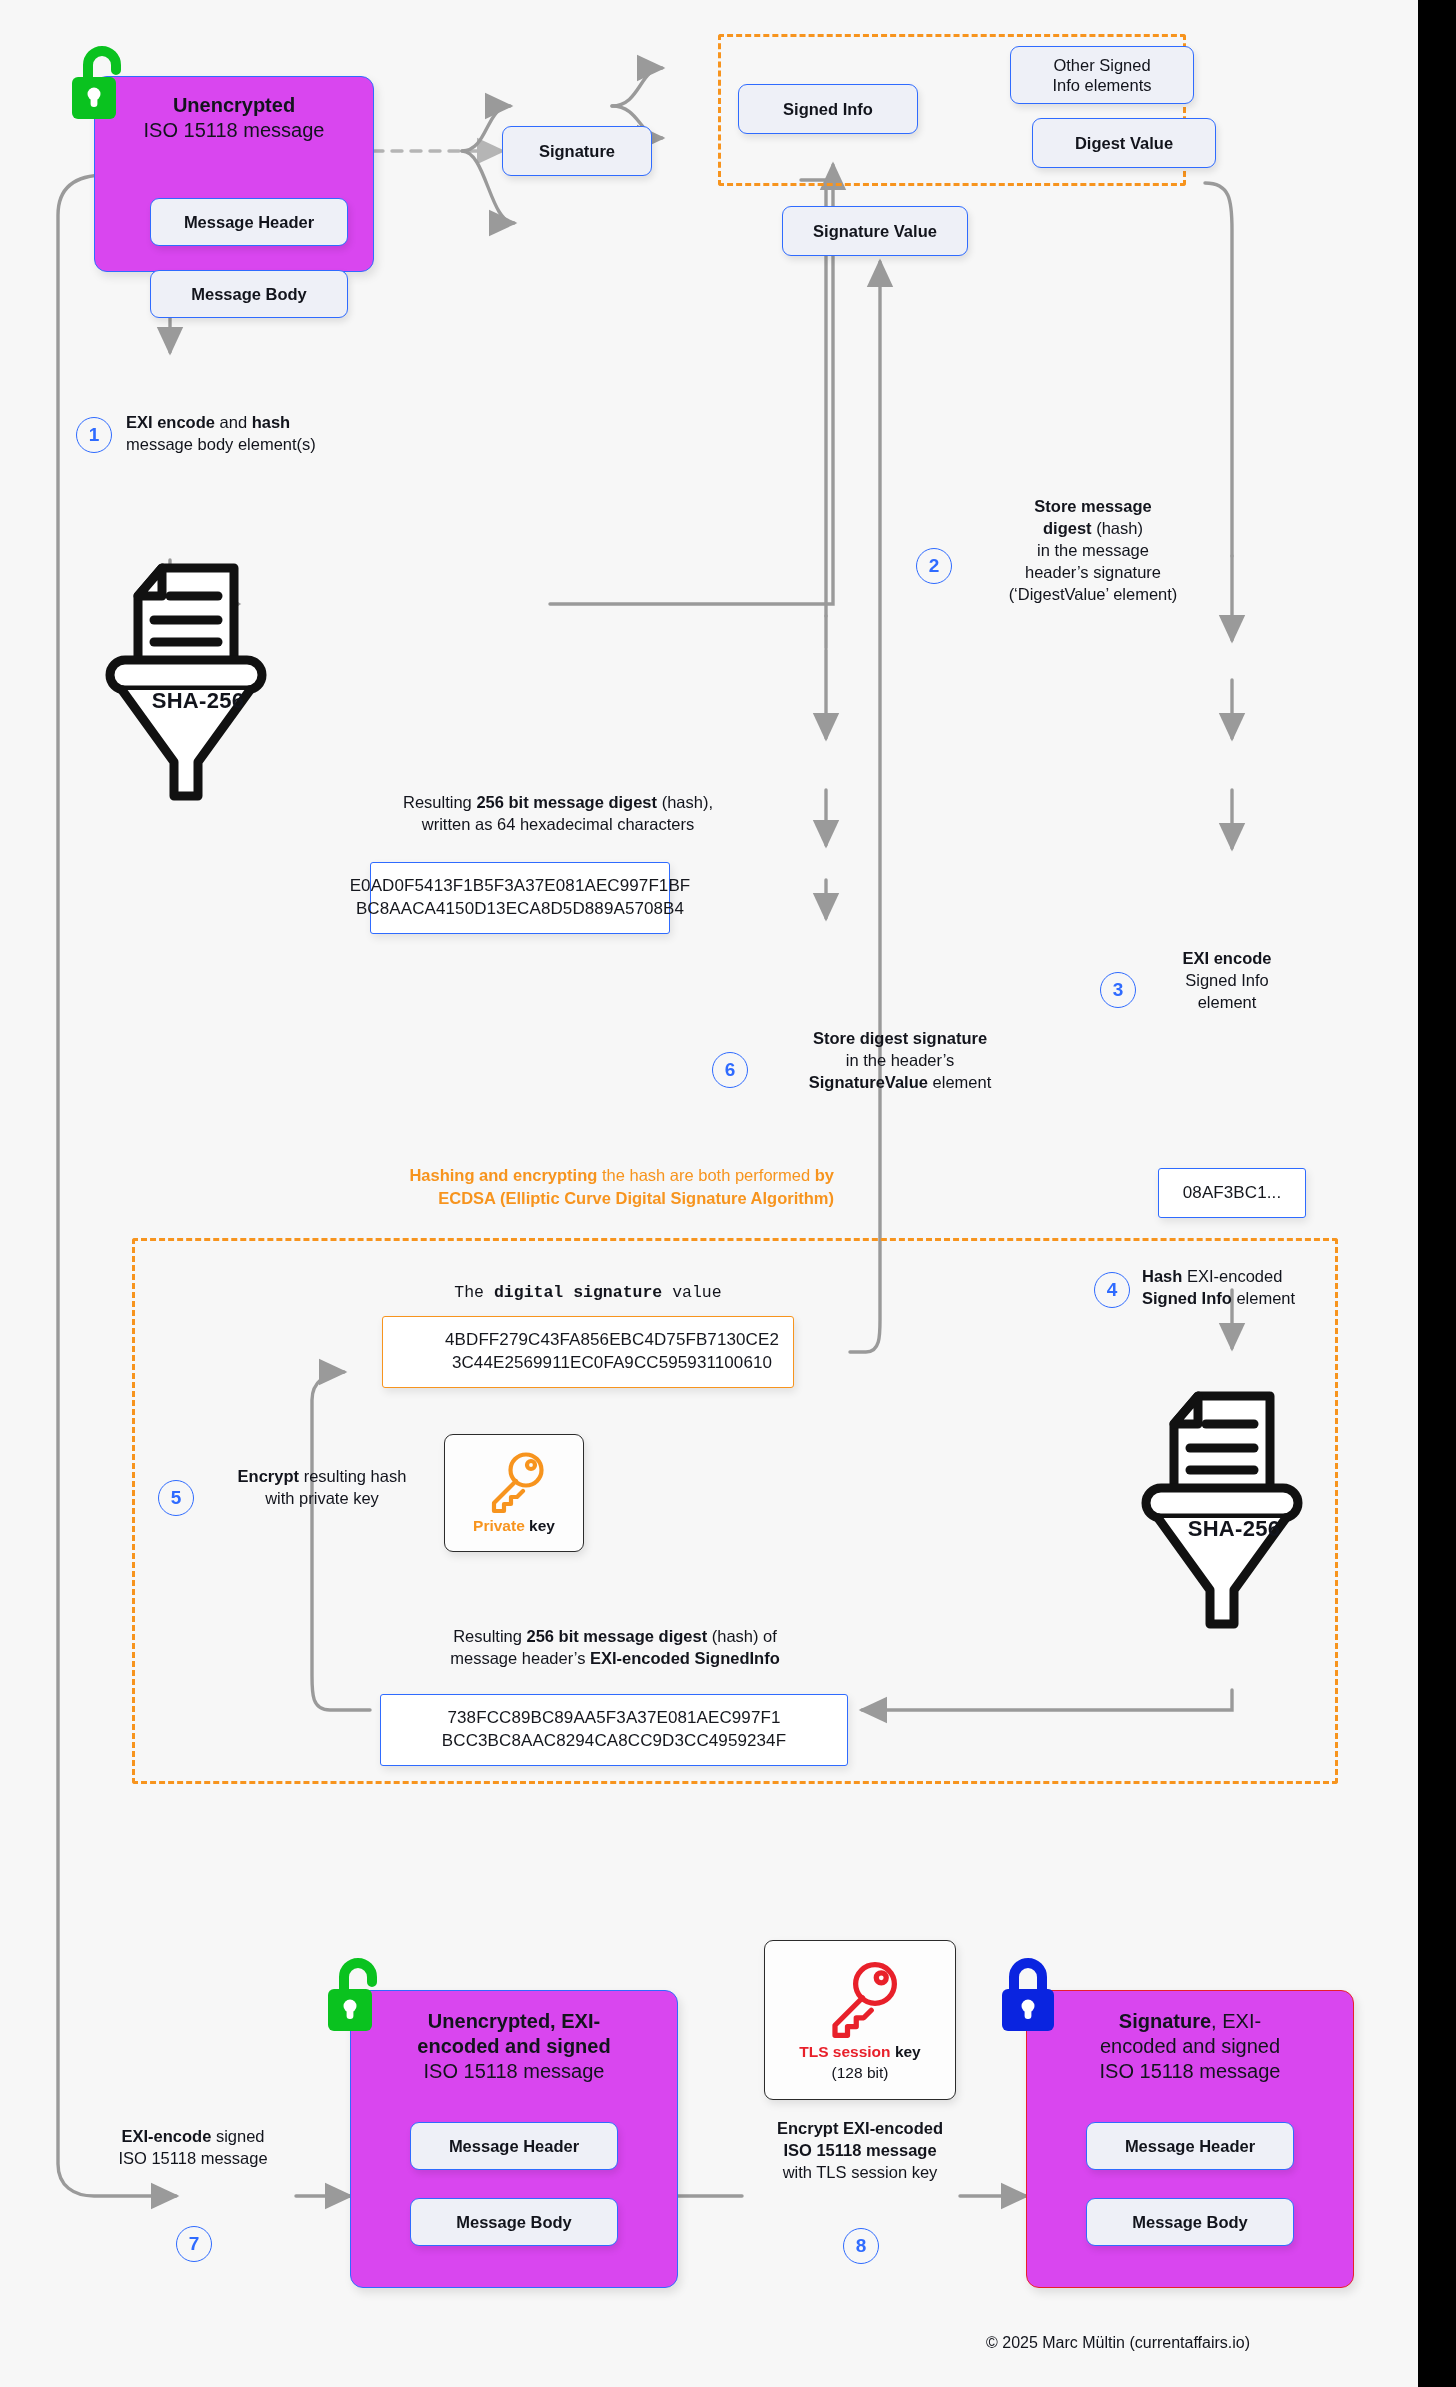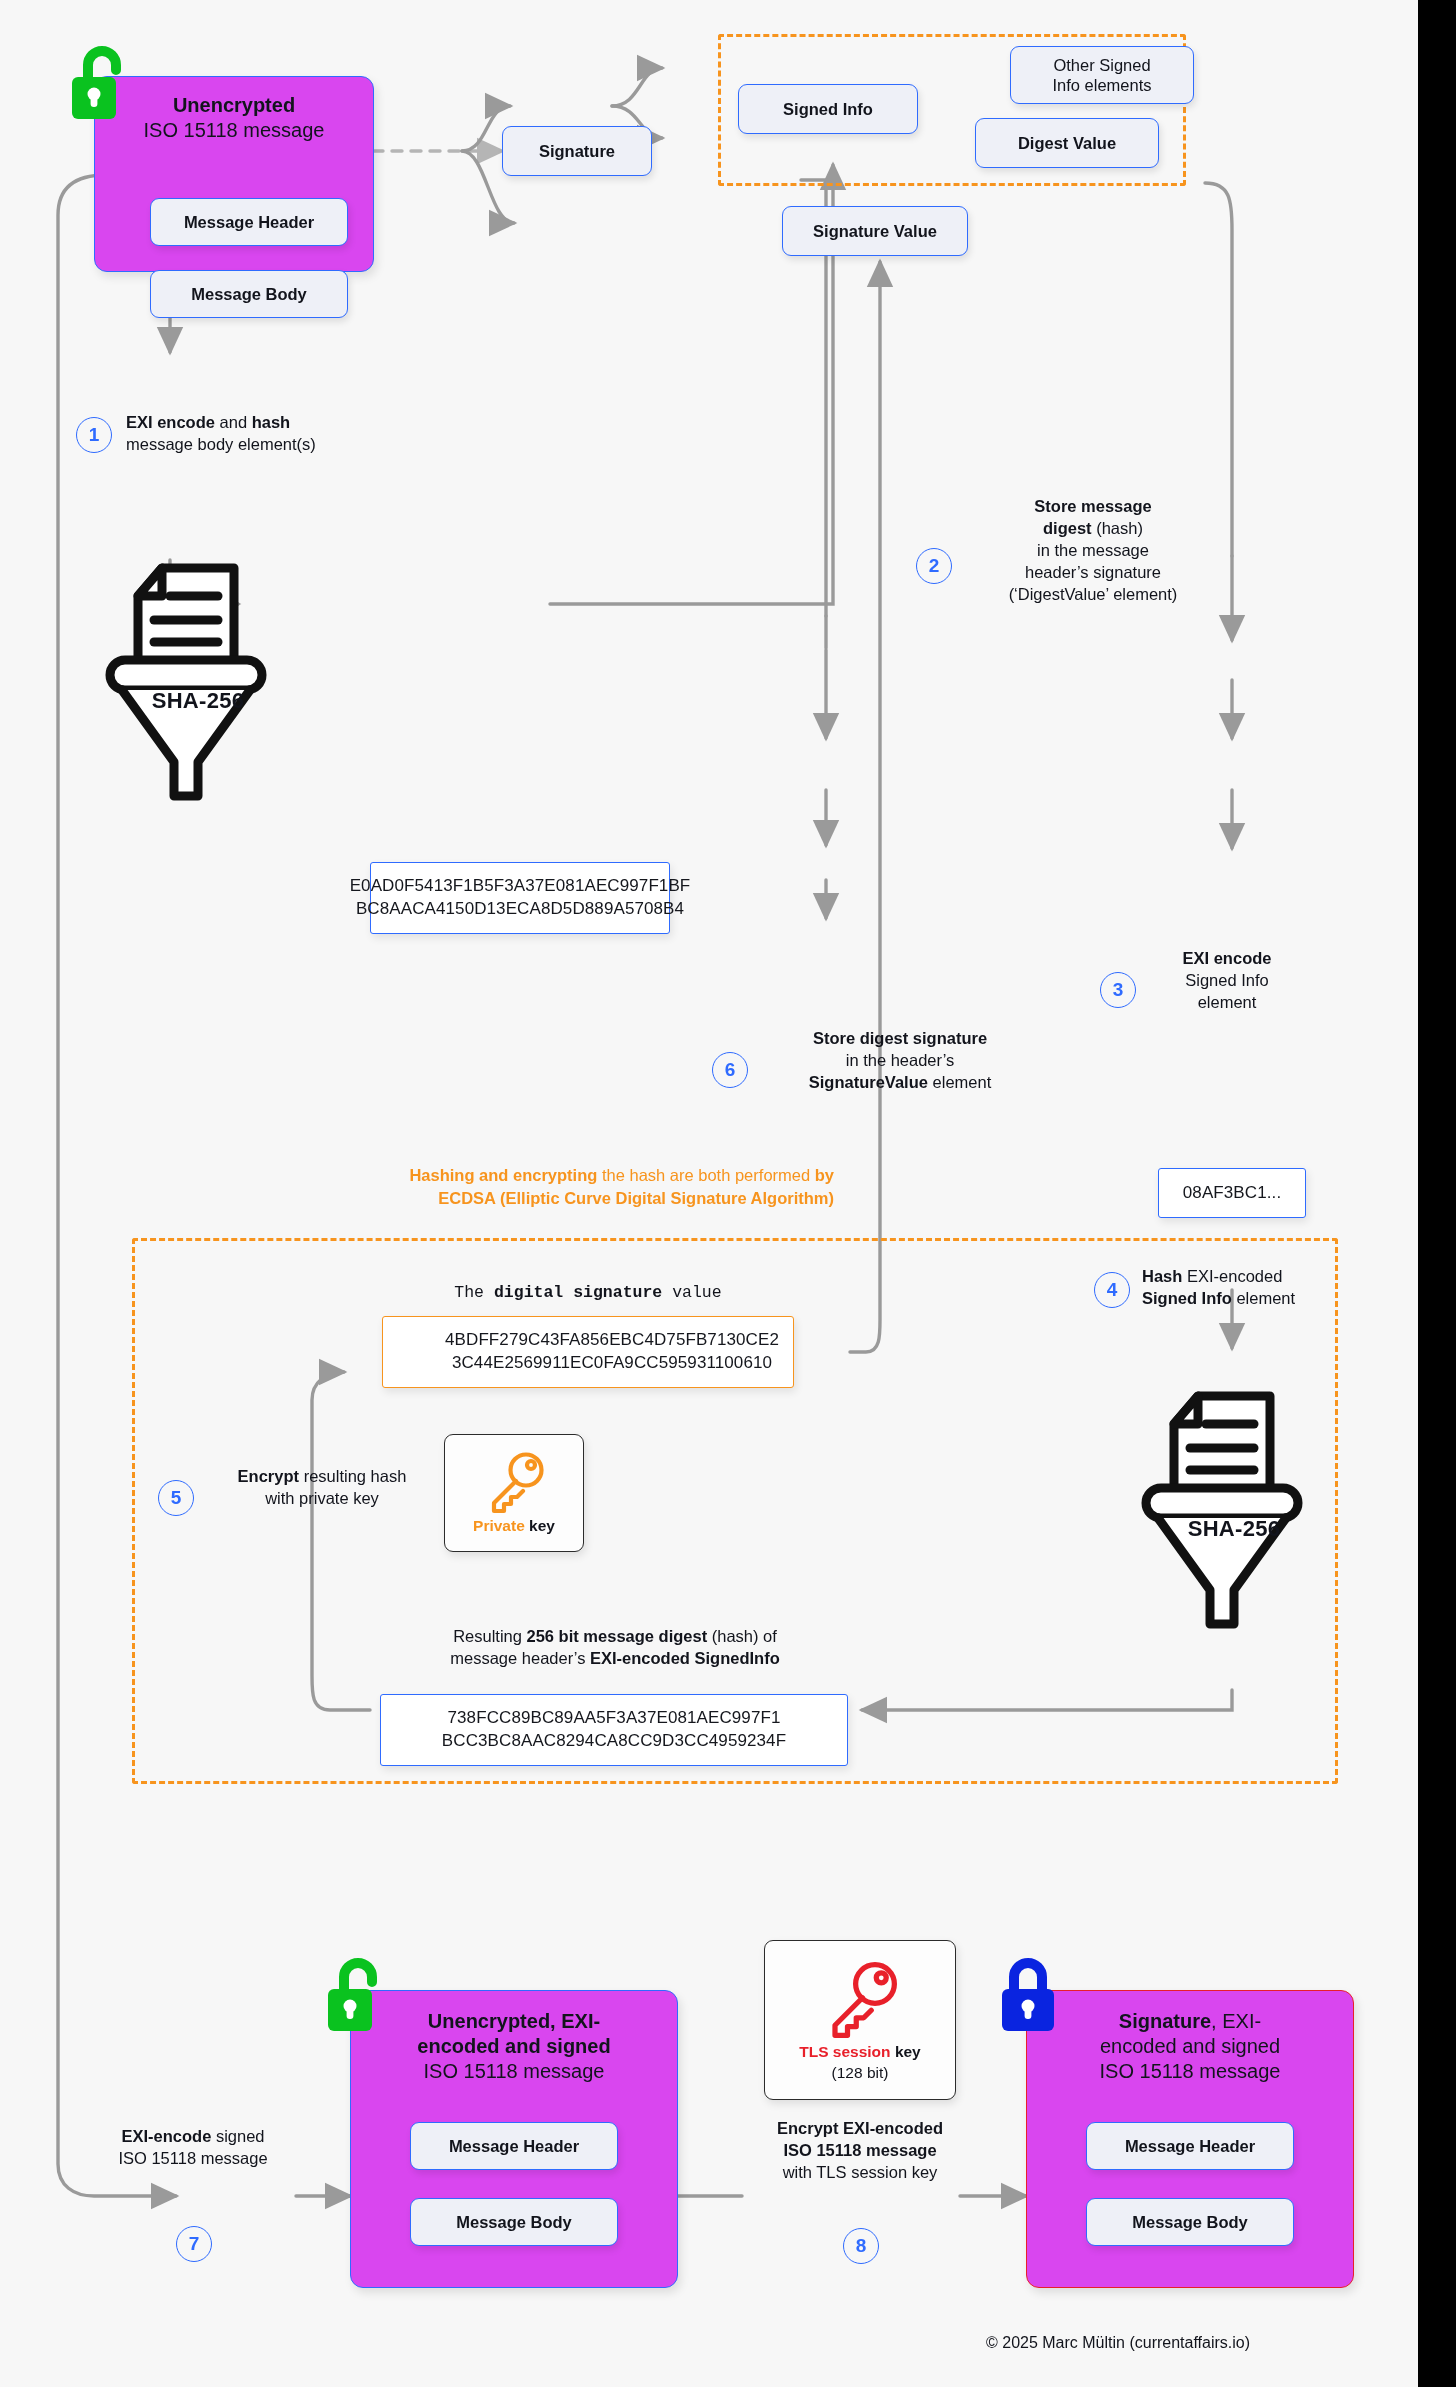--- a/index.html
+++ b/index.html
@@ -245,21 +245,21 @@
 
   <div class="dashregion" style="left:718px;top:34px;width:468px;height:152px;"></div>
 
   <div class="node" style="left:738px;top:84px;width:180px;height:50px;">
     <span>Signed Info</span>
   </div>
   <div class="node" style="left:1010px;top:46px;width:184px;height:58px;white-space:pre-line;">
     <span style="font-weight:normal;">Other Signed
 Info elements</span>
   </div>
-  <div class="node" style="left:975px;top:118px;width:184px;height:50px;">
+  <div class="node" style="left:1032px;top:118px;width:184px;height:50px;">
     <span>Digest Value</span>
   </div>
   <div class="node" style="left:782px;top:206px;width:186px;height:50px;">
     <span>Signature Value</span>
   </div>
 
   <div class="step" style="left:76px;top:417px;">
     <span>1</span>
   </div>
   <div class="cap" style="left:126px;top:412px;width:280px;"><b>EXI encode</b> and <b>hash</b><br>message body element(s)</div>
@@ -275,20 +275,21 @@
   </svg>
   <div class="sha-label" style="left:123px;top:688px;width:150px;text-align:center;">
     <span>SHA-256</span>
   </div>
 
   <div class="step" style="left:916px;top:548px;">
     <span>2</span>
   </div>
   <div class="cap c" style="left:968px;top:496px;width:250px;"><b>Store message<br>digest</b> (hash)<br>in the message<br>header’s signature<br>(‘DigestValue’ element)</div>
 
+  <div class="cap c" style="left:338px;top:792px;width:440px;">Resulting <b>256 bit message digest</b> (hash),<br>written as 64 hexadecimal characters</div>
   <div class="valbox" style="left:370px;top:862px;width:300px;height:72px;">
     <span>E0AD0F5413F1B5F3A37E081AEC997F1BF
 BC8AACA4150D13ECA8D5D889A5708B4</span>
   </div>
 
   <div class="step" style="left:1100px;top:972px;">
     <span>3</span>
   </div>
   <div class="cap c" style="left:1152px;top:948px;width:150px;"><b>EXI encode</b><br>Signed Info<br>element</div>
 

